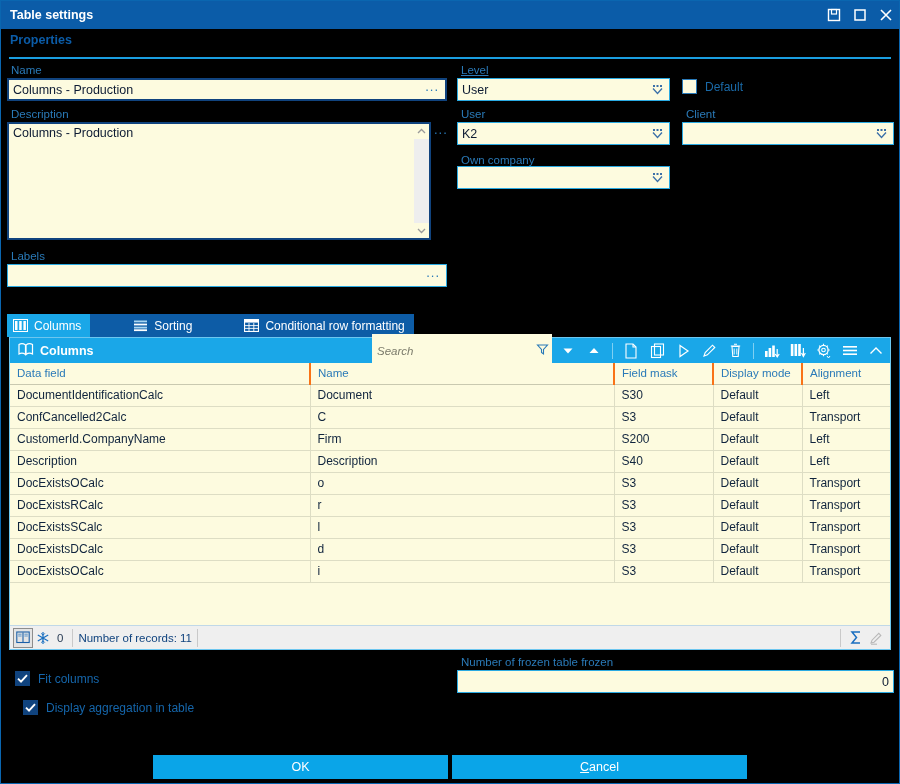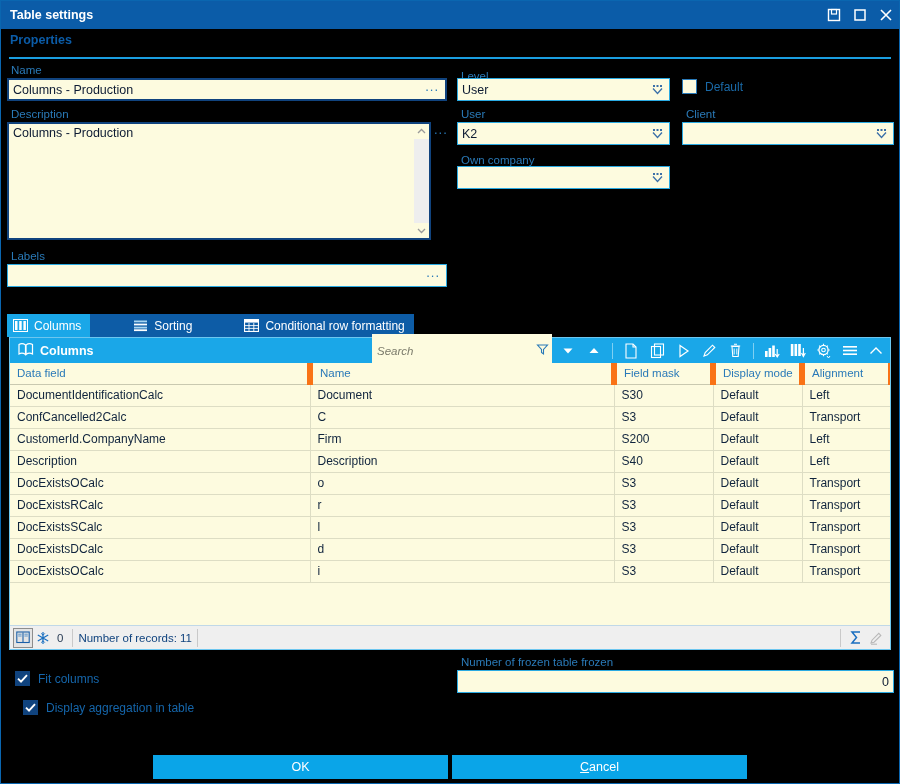--- a/index.html
+++ b/index.html
@@ -147,21 +147,21 @@
   .tool-sep { width:1px; height:16px; background:#7fd0f2; margin:0 2px; }
 
   
   .table-area { flex:1 1 auto; background:#fdfbdf; overflow:hidden; display:flex; flex-direction:column; min-height:0;}
   table.grid { border-collapse:collapse; width:100%; table-layout:fixed; }
   table.grid th {
     background:#fdfbdf; color:#2a7ab8; font-weight:normal;
     text-align:left; font-size:11.5px;
     height:21px; padding:0 0 0 7px;
     border-bottom:1px solid #c9c9b0;
-    border-right:6px solid #f97316;
+    border-right:2px solid #f97316;
   }
   table.grid td {
     font-size:12px; color:#10243d;
     height:22px; padding:0 0 0 7px;
     border-bottom:1px solid #ddddc4;
     border-right:1px solid #ddddc4;
     white-space:nowrap; overflow:hidden;
   }
   table.grid tr.sel td { background:#dadada; border-bottom:1px solid #c9c9b0; }
   .grid-filler { flex:1 1 auto; background:#fdfbdf; }
@@ -256,21 +256,21 @@
       </div>
     </div>
     <div class="abs ellipsis-btn" style="left:431px; top:66px;">...</div>
 
     <div class="abs field-label" style="left:8px; top:188px;">Labels</div>
     <div class="abs input" style="left:6px; top:205px; width:440px;">
       <span class="val"></span>
       <span class="ellipsis-btn">...</span>
     </div>
 
-    <div class="abs field-label" style="left:458px; top:8px;text-decoration:underline;">Level</div>
+    <div class="abs field-label" style="left:458px; top:2px;text-decoration:underline;">Level</div>
     <div class="abs input" style="left:456px; top:19px; width:213px;">
       <span class="val">User</span>
       <span class="chev">
         <svg width="13" height="13" viewBox="0 0 13 13">
             <rect x="2" y="2" width="2" height="2" fill="#3a6fa8"></rect>
             <rect x="5.5" y="2" width="2" height="2" fill="#3a6fa8"></rect>
             <rect x="9" y="2" width="2" height="2" fill="#3a6fa8"></rect>
             <path d="M2 5.5 L6.5 10.5 L11 5.5" stroke="#3a6fa8" stroke-width="1.3" fill="none"></path>
           </svg>
       </span>

